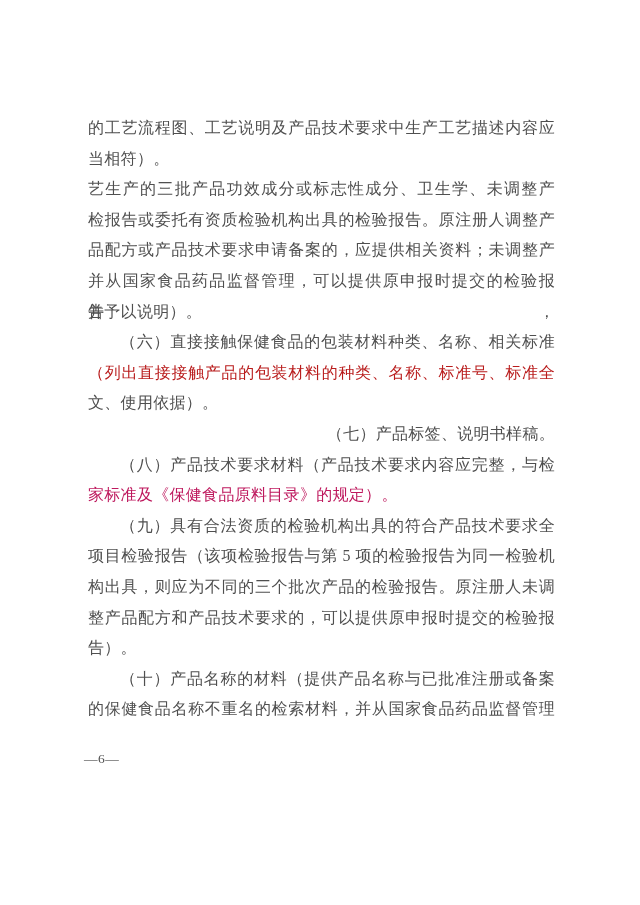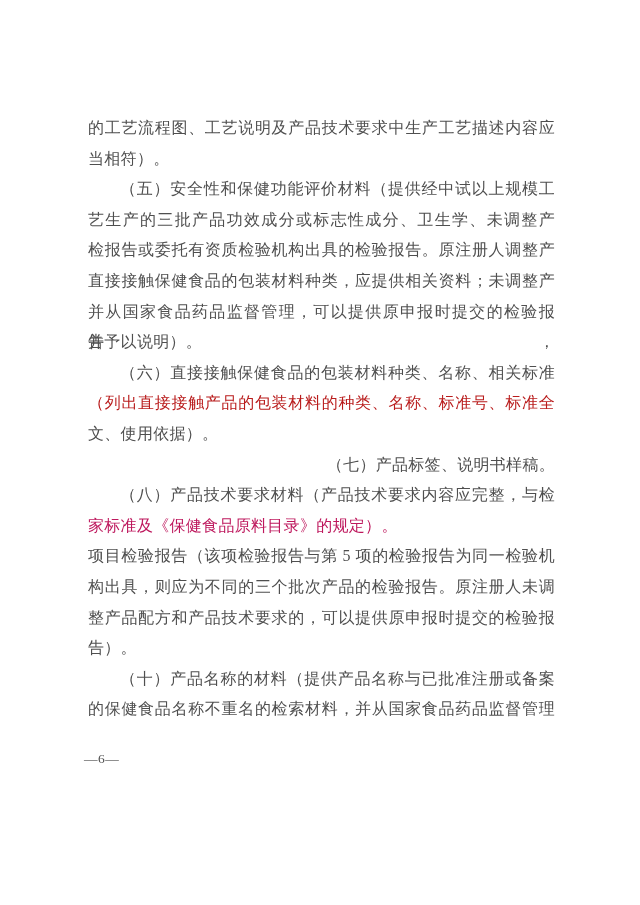--- a/index.html
+++ b/index.html
@@ -46,32 +46,32 @@
     letter-spacing: 0.5px;
   }
 </style>
 </head>
 <body style="background: rgb(255, 255, 255);">
 
 <div class="sheet">
   <div class="text-block">
       <div class="line fill" style="color: rgb(79, 79, 79);">的工艺流程图、工艺说明及产品技术要求中生产工艺描述内容应</div>
       <div class="line" style="color: rgb(79, 79, 79);">当相符）。</div>
-      <div class="line fill indent" style="color: rgb(79, 79, 79);">（五）安全性和保健功能评价材料（提供经中试以上规模工</div>
       <div class="line fill" style="color: rgb(79, 79, 79);">艺生产的三批产品功效成分或标志性成分、卫生学、未调整产</div>
       <div class="line fill" style="color: rgb(79, 79, 79);">检报告或委托有资质检验机构出具的检验报告。原注册人调整产</div>
-      <div class="line fill" style="color: rgb(79, 79, 79);">直接接触保健食品的包装材料种类，应提供相关资料；未调整产</div>
+      <div class="line fill" style="color: rgb(79, 79, 79);">品配方或产品技术要求申请备案的，应提供相关资料；未调整产</div>
       <div class="line fill" style="color: rgb(79, 79, 79);">并从国家食品药品监督管理，可以提供原申报时提交的检验报告，</div>
       <div class="line" style="color: rgb(79, 79, 79);">并予以说明）。</div>
       <div class="line fill indent" style="color: rgb(79, 79, 79);">（六）直接接触保健食品的包装材料种类、名称、相关标准</div>
       <div class="line fill" style="color: #b91c1c;">（列出直接接触产品的包装材料的种类、名称、标准号、标准全</div>
       <div class="line" style="color: rgb(79, 79, 79);">文、使用依据）。</div>
       <div class="line indent" style="color: rgb(79, 79, 79); text-align: right;">（七）产品标签、说明书样稿。</div>
       <div class="line fill indent" style="color: rgb(79, 79, 79);">（八）产品技术要求材料（产品技术要求内容应完整，与检</div>
       <div class="line" style="color: #be185d;">家标准及《保健食品原料目录》的规定）。</div>
+      <div class="line fill indent" style="color: rgb(79, 79, 79);">（九）具有合法资质的检验机构出具的符合产品技术要求全</div>
       <div class="line fill" style="color: rgb(79, 79, 79);">项目检验报告（该项检验报告与第 5 项的检验报告为同一检验机</div>
       <div class="line fill" style="color: rgb(79, 79, 79);">构出具，则应为不同的三个批次产品的检验报告。原注册人未调</div>
       <div class="line fill" style="color: rgb(79, 79, 79);">整产品配方和产品技术要求的，可以提供原申报时提交的检验报</div>
       <div class="line" style="color: rgb(79, 79, 79);">告）。</div>
       <div class="line fill indent" style="color: rgb(79, 79, 79);">（十）产品名称的材料（提供产品名称与已批准注册或备案</div>
       <div class="line fill" style="color: rgb(79, 79, 79);">的保健食品名称不重名的检索材料，并从国家食品药品监督管理</div>
     </div>
   <div class="page-number" style="color: rgb(79, 79, 79);">—6—</div>
 </div>
 

